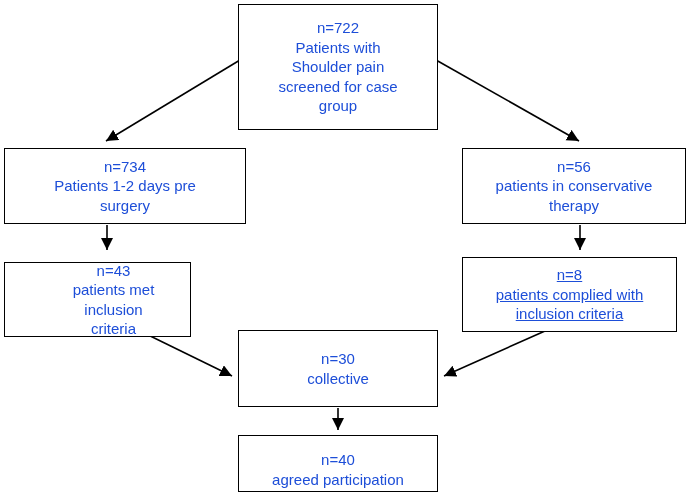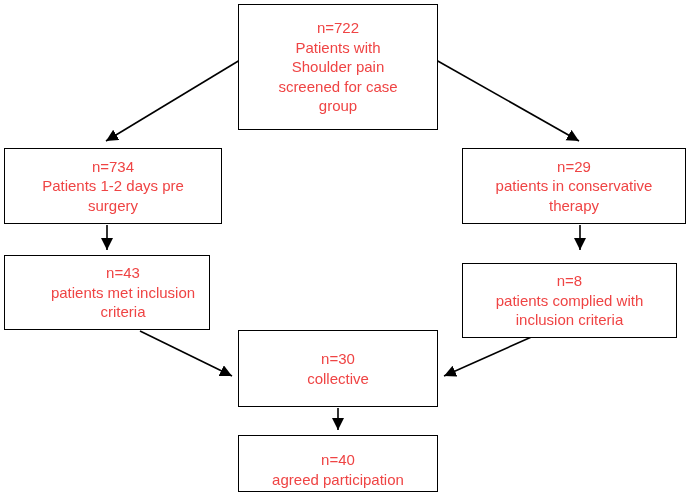--- a/index.html
+++ b/index.html
@@ -32,31 +32,31 @@
     z-index: 2;
     background: #ffffff;
     border: 1.5px solid #000000;
     box-sizing: border-box;
     display: flex;
     align-items: center;
     justify-content: center;
     text-align: center;
     font-size: 15px;
     line-height: 1.3;
-    color: #ef4444;
+    color: #1d4ed8;
   }
   .box .txt {
     white-space: pre-line;
     padding: 2px 6px;
   }
   #box-screened       { left: 238px; top: 4px;   width: 200px; height: 126px; }
-  #box-pre-surgery    { left: 4px;   top: 148px; width: 218px; height: 76px; }
+  #box-pre-surgery    { left: 4px;   top: 148px; width: 242px; height: 76px; }
   #box-conservative   { left: 462px; top: 148px; width: 224px; height: 76px; }
-  #box-met-inclusion  { left: 4px;   top: 255px; width: 206px; height: 75px; padding-left: 32px; }
-  #box-complied       { left: 462px; top: 263px; width: 215px; height: 75px; }
+  #box-met-inclusion  { left: 4px;   top: 262px; width: 187px; height: 75px; padding-left: 32px; }
+  #box-complied       { left: 462px; top: 257px; width: 215px; height: 75px; text-decoration: underline; }
   #box-collective     { left: 238px; top: 330px; width: 200px; height: 77px; }
   #box-agreed         { left: 238px; top: 435px; width: 200px; height: 57px; align-items: flex-end; }
 </style>
 </head>
 <body>
 
 <div class="canvas">
 
   <svg class="arrows" width="690" height="496" viewBox="0 0 690 496" xmlns="http://www.w3.org/2000/svg">
     <defs>
@@ -81,21 +81,21 @@
 group</div>
   </div>
 
   <div class="box" id="box-pre-surgery">
     <div class="txt">n=734
 Patients 1-2 days pre
 surgery</div>
   </div>
 
   <div class="box" id="box-conservative">
-    <div class="txt">n=29
+    <div class="txt">n=56
 patients in conservative
 therapy</div>
   </div>
 
   <div class="box" id="box-met-inclusion">
     <div class="txt">n=43
 patients met inclusion
 criteria</div>
   </div>
 

